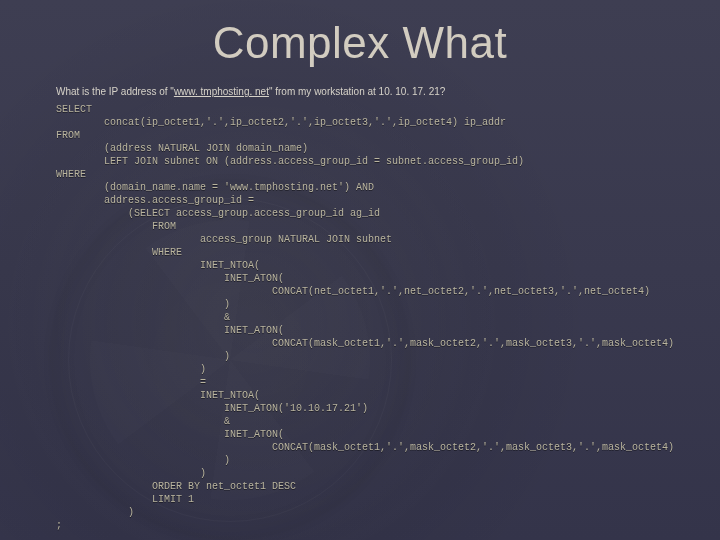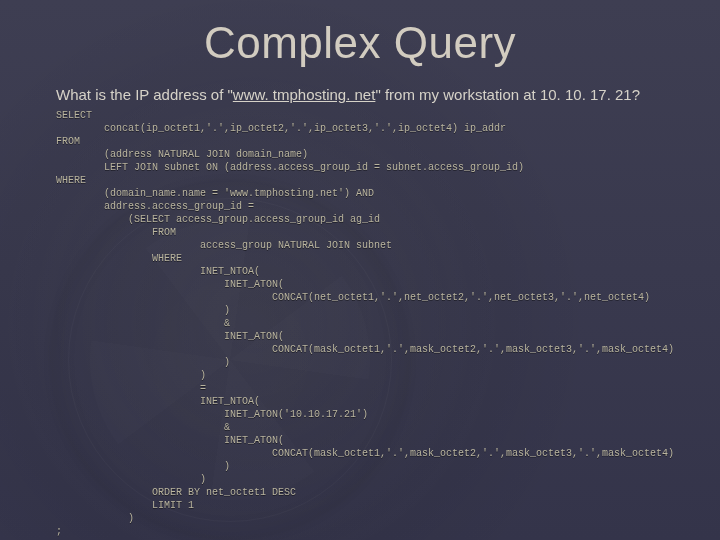--- a/index.html
+++ b/index.html
@@ -65,21 +65,21 @@
     text-align: center;
     color: #d2ccc0;
     font-family: "Trebuchet MS", Verdana, sans-serif;
     font-weight: 400;
     font-size: 44px;
     letter-spacing: 0.5px;
   }
   .subtitle {
     margin: 18px 0 6px 56px;
     color: #d6d2c8;
-    font-size: 15px;
+    font-size: 10px;
   }
   .subtitle a {
     color: #d6d2c8;
     text-decoration: underline;
   }
   pre.sql {
     margin: 2px 0 0 56px;
     color: #b9b49e;
     font-family: "Courier New", monospace;
     font-size: 10px;
@@ -88,21 +88,21 @@
     text-shadow: 0 1px 0 rgba(0,0,0,0.45);
   }
 </style>
 </head>
 <body>
 
 <div class="bg"></div>
 <div class="compass"></div>
 
 <div class="content">
-  <h1 class="title">Complex Query</h1>
+  <h1 class="title">Complex What</h1>
 
   <p class="subtitle">
     <span>What is the IP address of "</span><a href="#">www. tmphosting. net</a><span>" from my workstation at 10. 10. 17. 21?</span>
   </p>
 
   <pre class="sql" id="sql-block">SELECT
         concat(ip_octet1,'.',ip_octet2,'.',ip_octet3,'.',ip_octet4) ip_addr
 FROM
         (address NATURAL JOIN domain_name)
         LEFT JOIN subnet ON (address.access_group_id = subnet.access_group_id)

